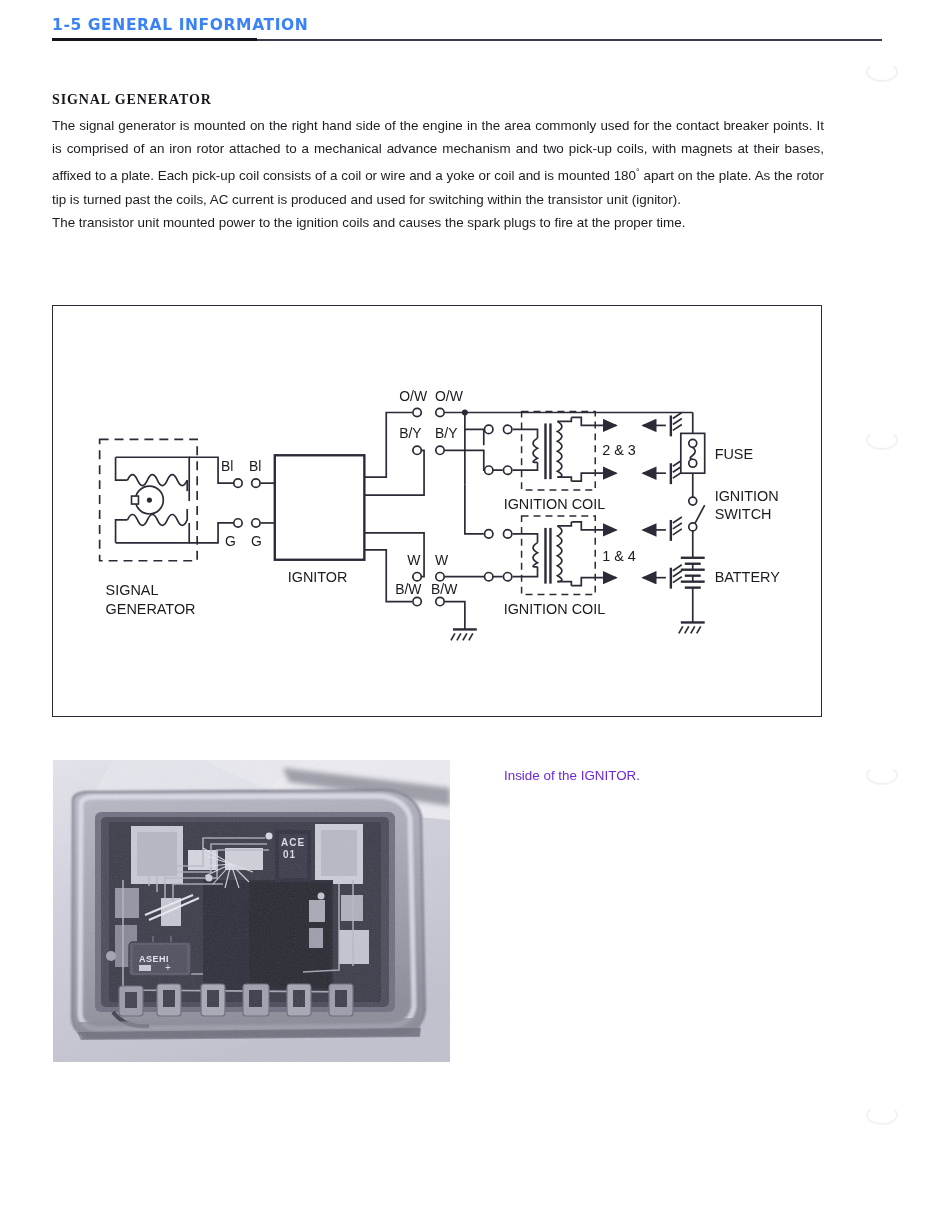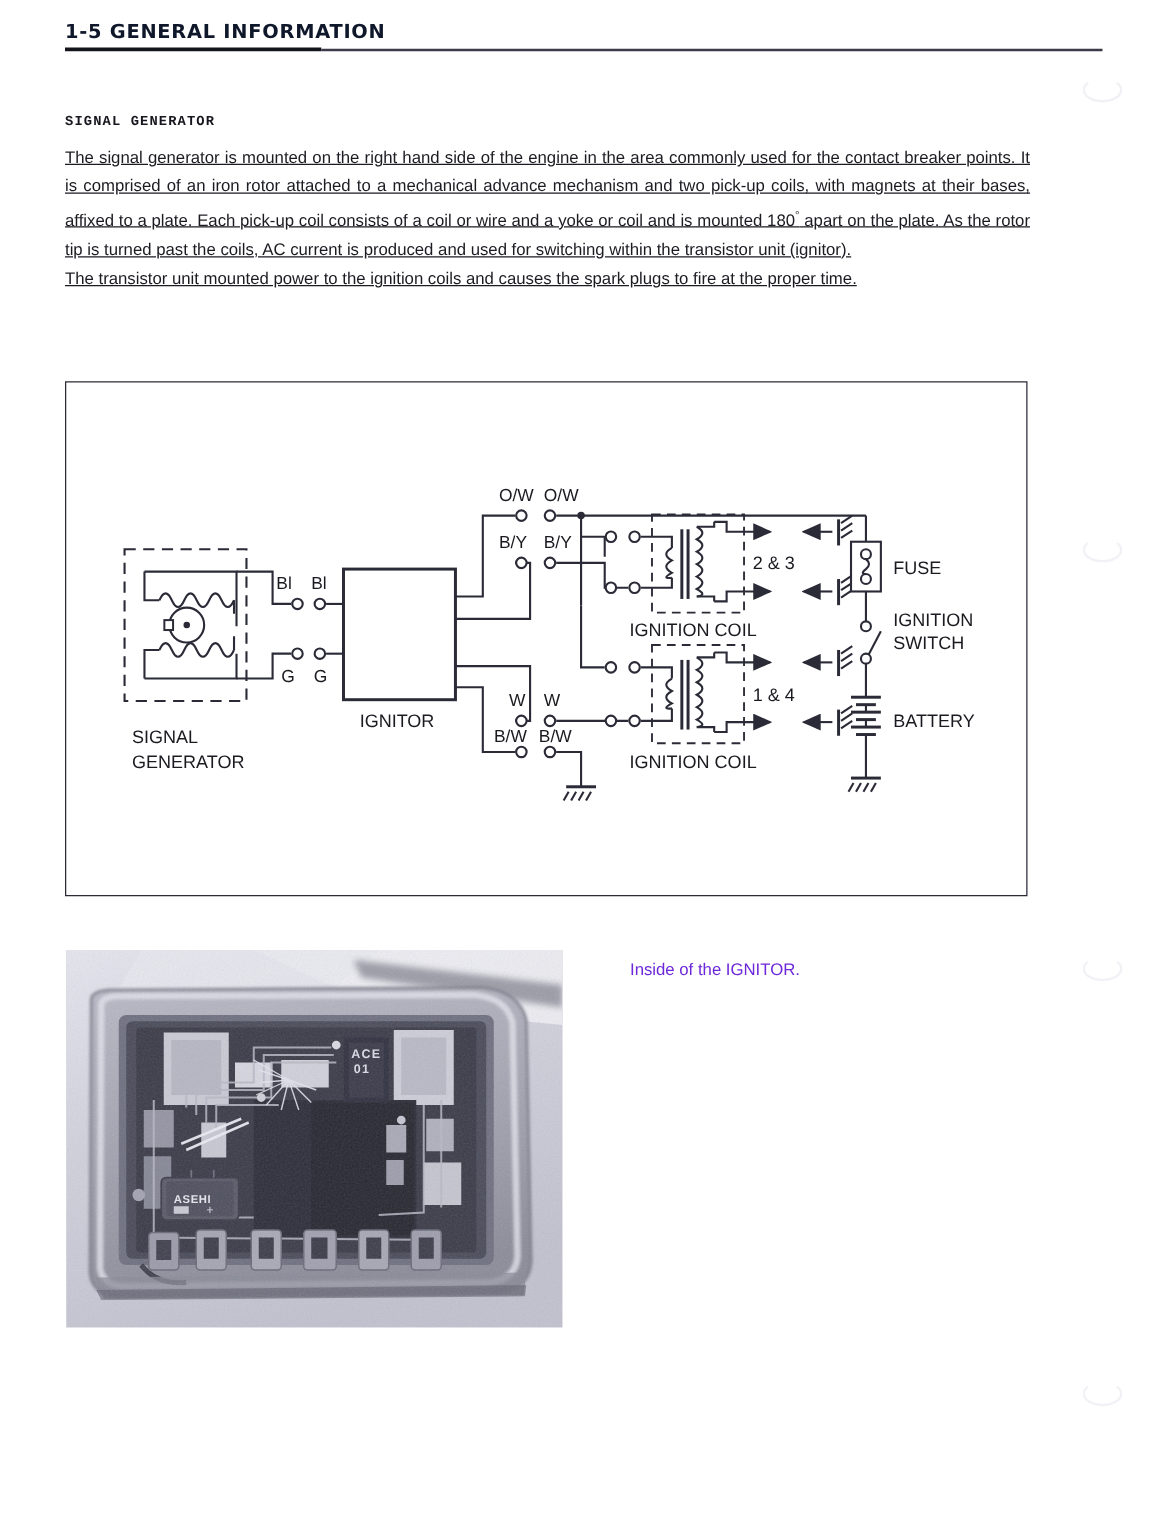--- a/index.html
+++ b/index.html
@@ -13,49 +13,49 @@
     overflow:hidden;
   }
   .page{position:absolute;inset:0;}
 
   
   .hdr{
     position:absolute;left:52px;top:16px;width:830px;
   }
   .hdr-text{
     font-size:15.5px;font-weight:bold;letter-spacing:0.6px;
-    color:#0f172a;
+    color:#3b82f6;
     font-family:"DejaVu Sans", sans-serif;
     white-space:nowrap;
   }
   .hdr-rule{
     position:absolute;left:0px;top:22px;width:205px;height:3px;
     background:#14141c;
   }
   .hdr-rule2{
     position:absolute;left:205px;top:23px;width:625px;height:1.5px;
     background:#3a3a48;
   }
 
   
   .sect-title{
     position:absolute;left:52px;top:92px;
-    font-size:11px;font-weight:bold;letter-spacing:0.9px;
-    font-family:Liberation Mono, monospace;
+    font-size:14px;font-weight:bold;letter-spacing:0.9px;
+    font-family:Liberation Serif, serif;
     color:#16161e;
   }
   .copy{
     position:absolute;left:52px;top:114px;width:772px;
     font-size:13.4px;
     line-height:23.4px;
     text-align:justify;
     color:#1b1b22;
     font-family:"Liberation Sans", sans-serif;
   }
-  .copy p{margin:0;text-decoration:underline;}
+  .copy p{margin:0;}
   .copy sup{font-size:9px;vertical-align:super;}
 
   
   .diagram{
     position:absolute;left:52px;top:305px;width:770px;height:412px;
     border:1.6px solid #2b2b38;
     background:#fff;
     box-sizing:border-box;
   }
   .dg{position:absolute;left:0;top:0;width:100%;height:100%;}

